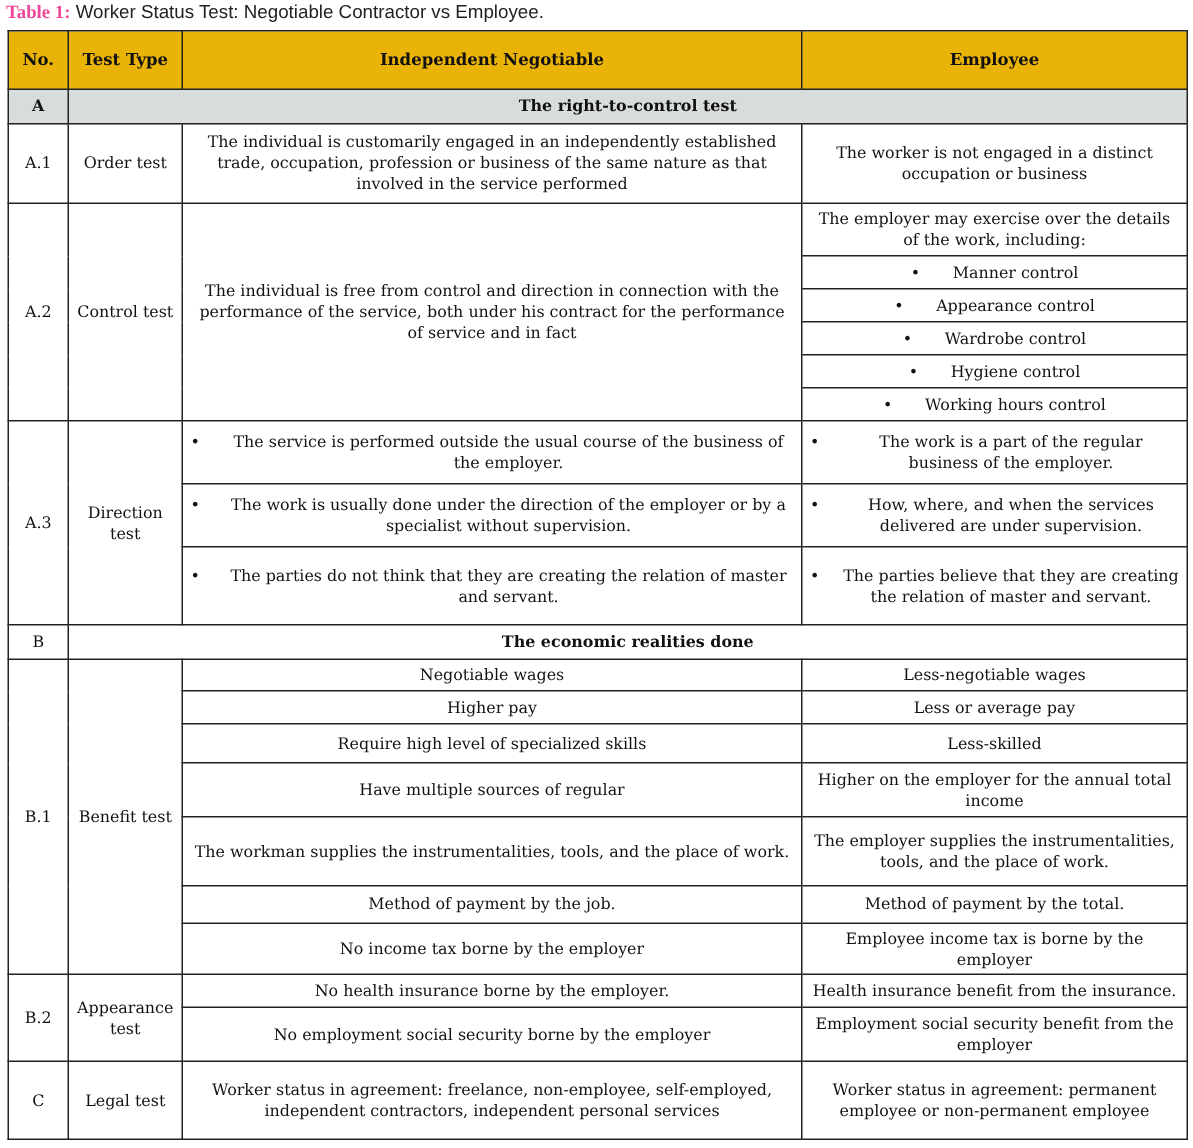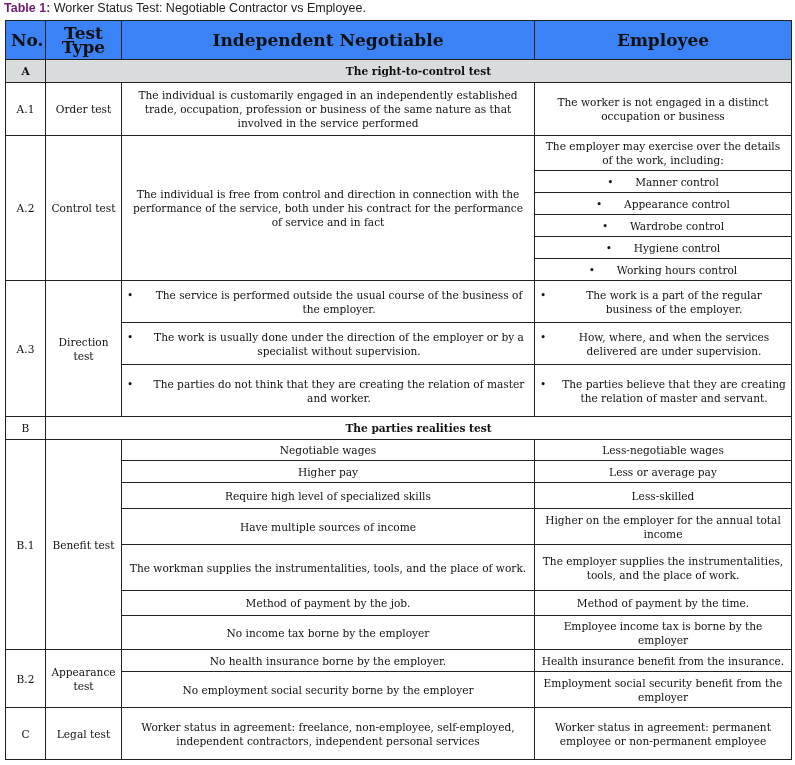--- a/index.html
+++ b/index.html
@@ -2,35 +2,35 @@
 <html><head>
 <meta charset="utf-8">
 <style>
   html, body { margin: 0; padding: 0; background: #ffffff; }
   body { width: 795px; height: 765px; position: relative; overflow: hidden; }
   .caption {
     position: absolute; left: 4px; top: 1px;
     font-family: "Liberation Sans", sans-serif; font-size: 12.5px; color: #222;
     white-space: nowrap;
   }
-  .caption .lbl { color: #701a75; font-weight: bold; }
+  .caption .lbl { color: #ec4899; font-weight: bold; font-family: Liberation Serif, serif; }
   table.wst {
     position: absolute; left: 5px; top: 20px;
     width: 786px;
     border-collapse: collapse;
     font-family: "DejaVu Serif", "Liberation Serif", serif;
     font-size: 10.6px; color: #111;
     table-layout: fixed;
   }
   table.wst td, table.wst th {
     border: 1px solid #222;
     text-align: center; vertical-align: middle;
     padding: 1px 5px; line-height: 14px;
   }
-  table.wst th { background: #3b82f6; font-weight: bold; font-size: 17px; height: 36px; }
+  table.wst th { background: #eab308; font-weight: bold; font-size: 11px; height: 36px; }
   tr.sec-a td { background: #d9dcdd; font-weight: bold; height: 20px; }
   tr.sec-b td { background: #ffffff; font-weight: bold; height: 20px; }
   tr.sec-b td.no { font-weight: normal; }
   .bul { display: inline-block; width: 28px; text-align: left; }
   .bw { display: inline-flex; align-items: flex-start; justify-content: center; text-align: center; }
   .bw .bul { flex: 0 0 auto; width: 22px; }
 </style>
 </head>
 <body>
 
@@ -104,58 +104,58 @@
             <span>The work is usually done under the direction of the employer or by a specialist without supervision.</span>
           </span></td>
       <td><span class="bw">
             <span class="bul">•</span>
             <span>How, where, and when the services delivered are under supervision.</span>
           </span></td>
     </tr>
     <tr style="height:52px">
       <td><span class="bw">
             <span class="bul">•</span>
-            <span>The parties do not think that they are creating the relation of master and worker.</span>
+            <span>The parties do not think that they are creating the relation of master and servant.</span>
           </span></td>
       <td><span class="bw">
             <span class="bul">•</span>
             <span>The parties believe that they are creating the relation of master and servant.</span>
           </span></td>
     </tr>
 
     <tr class="sec-b">
       <td class="no">B</td>
-      <td colspan="3">The parties realities test</td>
+      <td colspan="3">The economic realities done</td>
     </tr>
 
     <tr style="height:21px">
       <td rowspan="7">B.1</td>
       <td rowspan="7">Benefit test</td>
       <td>Negotiable wages</td>
       <td>Less-negotiable wages</td>
     </tr>
     <tr style="height:22px">
       <td>Higher pay</td>
       <td>Less or average pay</td>
     </tr>
     <tr style="height:26px">
       <td>Require high level of specialized skills</td>
       <td>Less-skilled</td>
     </tr>
     <tr style="height:36px">
-      <td>Have multiple sources of income</td>
+      <td>Have multiple sources of regular</td>
       <td>Higher on the employer for the annual total income</td>
     </tr>
     <tr style="height:46px">
       <td>The workman supplies the instrumentalities, tools, and the place of work.</td>
       <td>The employer supplies the instrumentalities, tools, and the place of work.</td>
     </tr>
     <tr style="height:25px">
       <td>Method of payment by the job.</td>
-      <td>Method of payment by the time.</td>
+      <td>Method of payment by the total.</td>
     </tr>
     <tr style="height:34px">
       <td>No income tax borne by the employer</td>
       <td>Employee income tax is borne by the employer</td>
     </tr>
 
     <tr style="height:22px">
       <td rowspan="2">B.2</td>
       <td rowspan="2">Appearance test</td>
       <td>No health insurance borne by the employer.</td>

